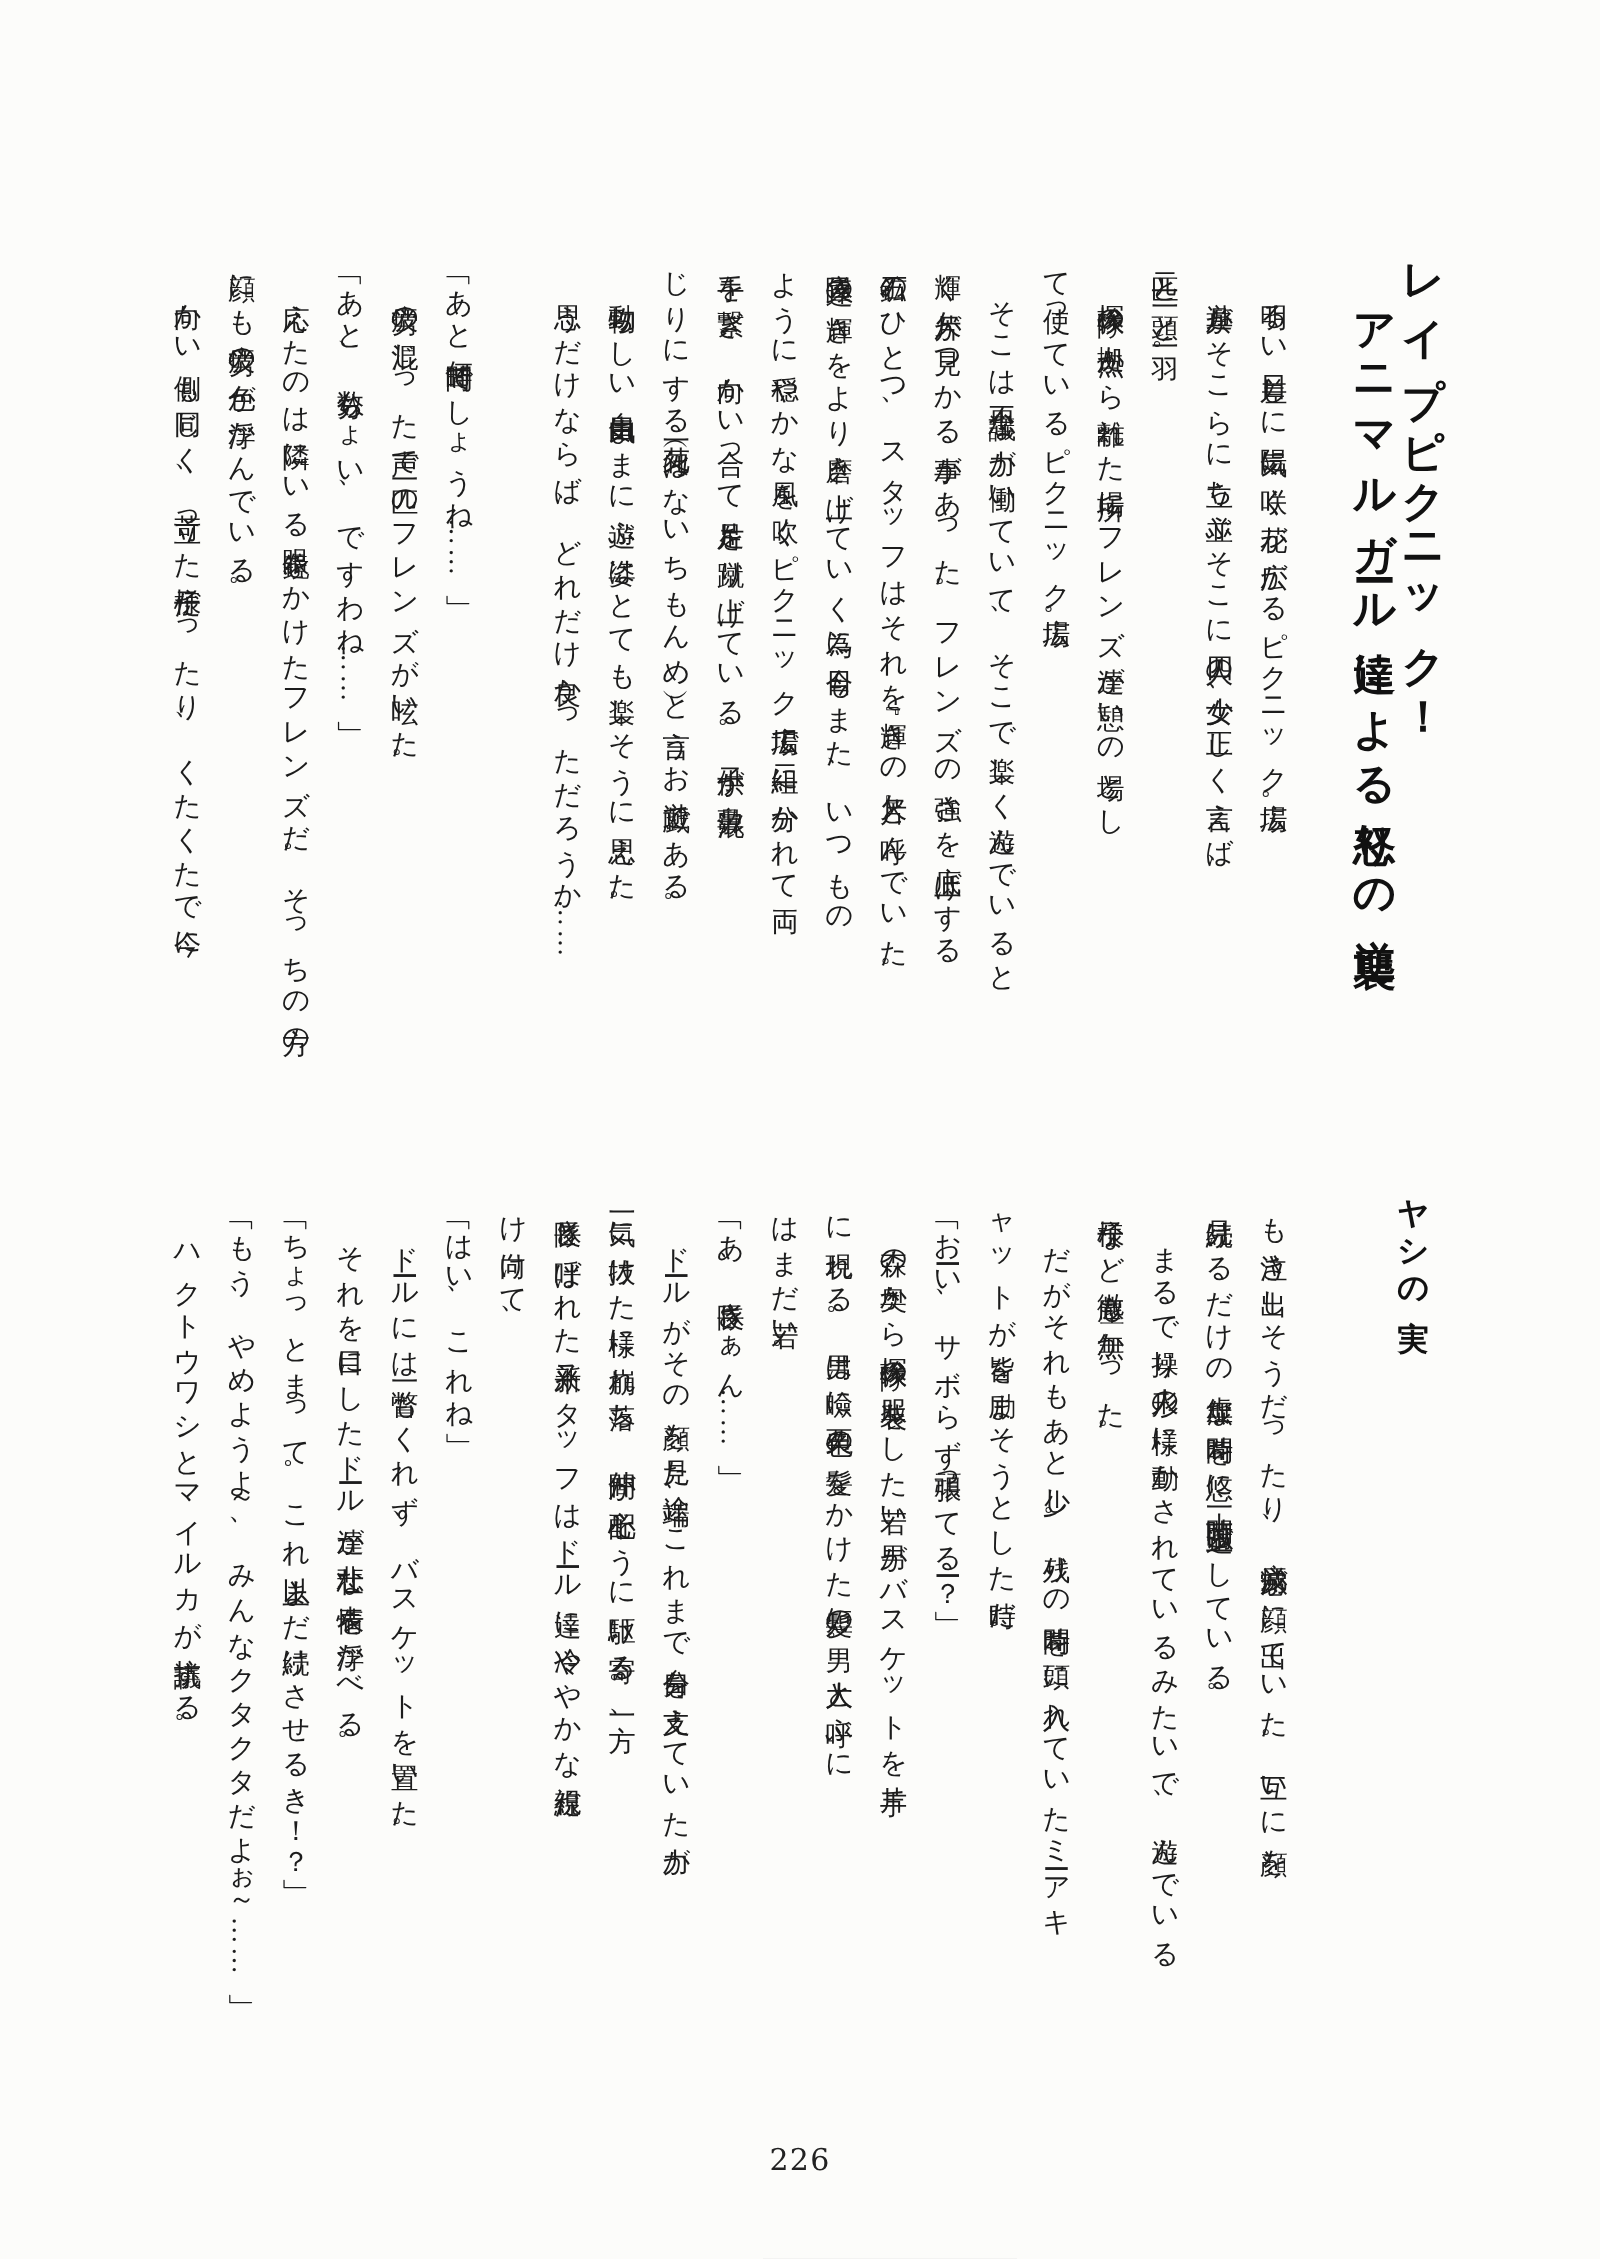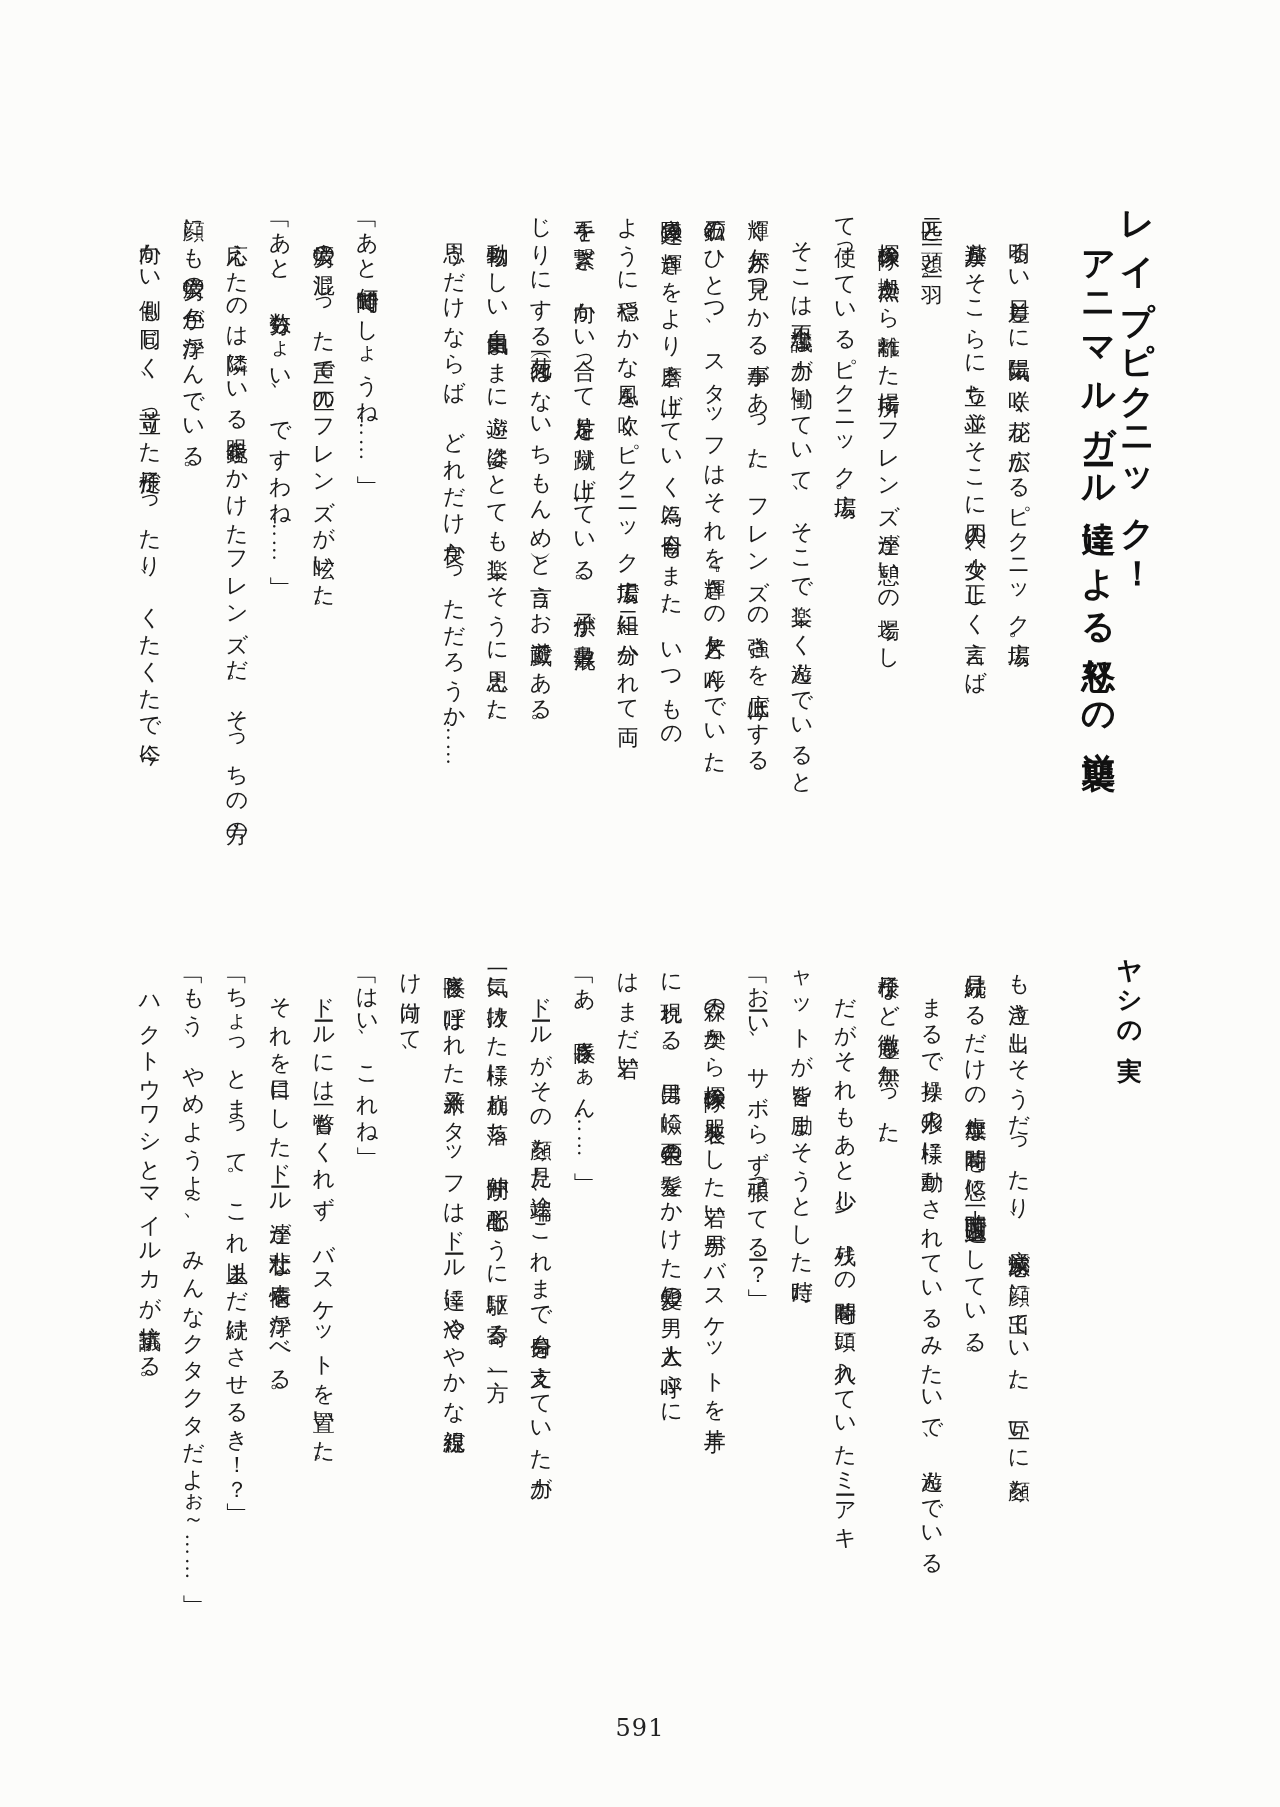--- a/index.html
+++ b/index.html
@@ -106,15 +106,15 @@
       <div class="vcol" style="left: 443.15px; top: 958px;">隊長と呼ばれた新米スタッフはドール達に冷ややかな視線だ</div>
       <div class="vcol" style="left: 399.7px; top: 958px;">け向けて、</div>
       <div class="vcol" style="left: 356.25px; top: 970px;">「はい、これね」</div>
       <div class="vcol" style="left: 312.8px; top: 982px;">ドールには一瞥もくれず、バスケットを置いた。</div>
       <div class="vcol" style="left: 269.35px; top: 982px;">それを目にしたドール達が悲壮な表情を浮かべる。</div>
       <div class="vcol" style="left: 225.9px; top: 970px;">「ちょっとまって。これ以上まだ続けさせるき！？」</div>
       <div class="vcol" style="left: 182.45px; top: 970px;">「もう、やめようよ～、みんなクタクタだよぉ～……」</div>
       <div class="vcol" style="left: 139px; top: 982px;">ハクトウワシとマイルカが抗議する。</div>
     </div>
 
-  <div class="page-number">591</div>
+  <div class="page-number">226</div>
 
 </div>
 
 </body></html>

